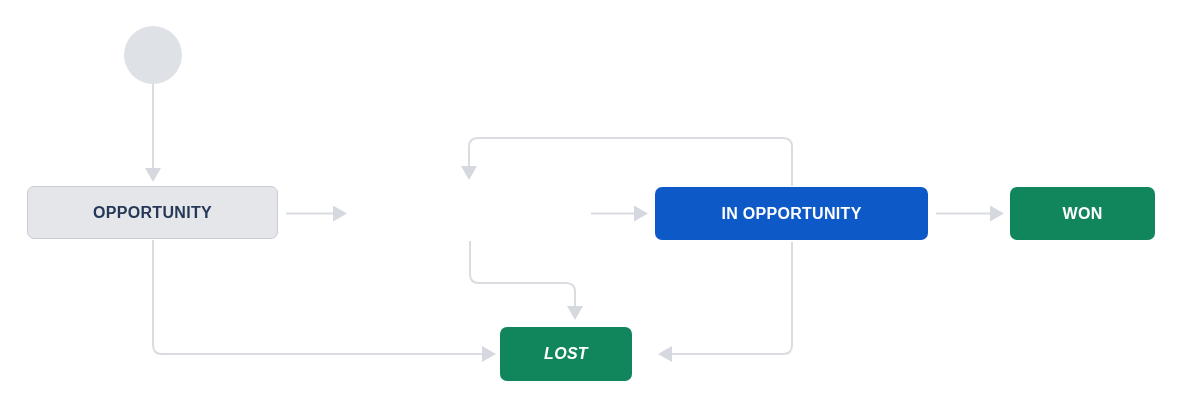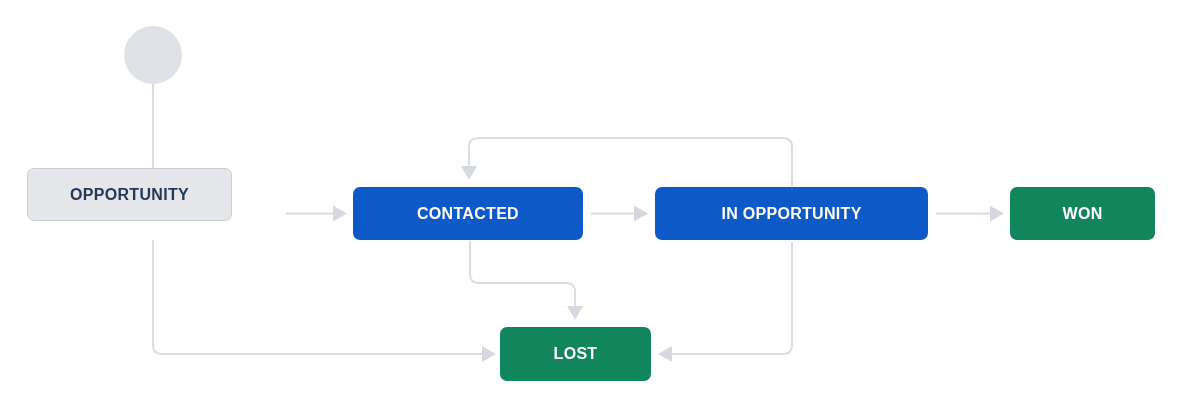--- a/index.html
+++ b/index.html
@@ -68,25 +68,25 @@
     color:var(--category-new-text);
   }
   .status.cat-inprogress{
     background:var(--category-inprogress-bg);
     color:var(--status-text-light);
   }
   .status.cat-done{
     background:var(--category-done-bg);
     color:var(--status-text-light);
   }
-  #node-opportunity{left:27px;  top:168px; width:205px;}
+  #node-opportunity{left:27px;  top:186px; width:251px;}
   #node-contacted{  left:353px; top:187px; width:230px;}
   #node-negotiation{left:655px; top:187px; width:273px;}
   #node-won{        left:1010px;top:187px; width:145px;}
-  #node-lost{       left:500px; top:327px; width:151px; height:54px;}
+  #node-lost{       left:500px; top:327px; width:132px; height:54px;font-style:italic;}
 </style>
 </head>
 <body>
 
 <div class="canvas">
 
   <svg class="connectors" viewBox="0 0 1200 420" xmlns="http://www.w3.org/2000/svg">
 
     <g>
       <path class="conn" d="M153 84 L153 169"></path>
@@ -128,23 +128,20 @@
       <polygon class="head" points="672,346 672,362 658,354"></polygon>
     </g>
   </svg>
 
   <div class="start-node"></div>
 
   <div class="status cat-new" id="node-opportunity">
     <span>OPPORTUNITY</span>
   </div>
 
-  <div class="status cat-inprogress" id="node-contacted">
-    <span>CONTACTED</span>
-  </div>
 
   <div class="status cat-inprogress" id="node-negotiation">
     <span>IN OPPORTUNITY</span>
   </div>
 
   <div class="status cat-done" id="node-won">
     <span>WON</span>
   </div>
 
   <div class="status cat-done" id="node-lost">

